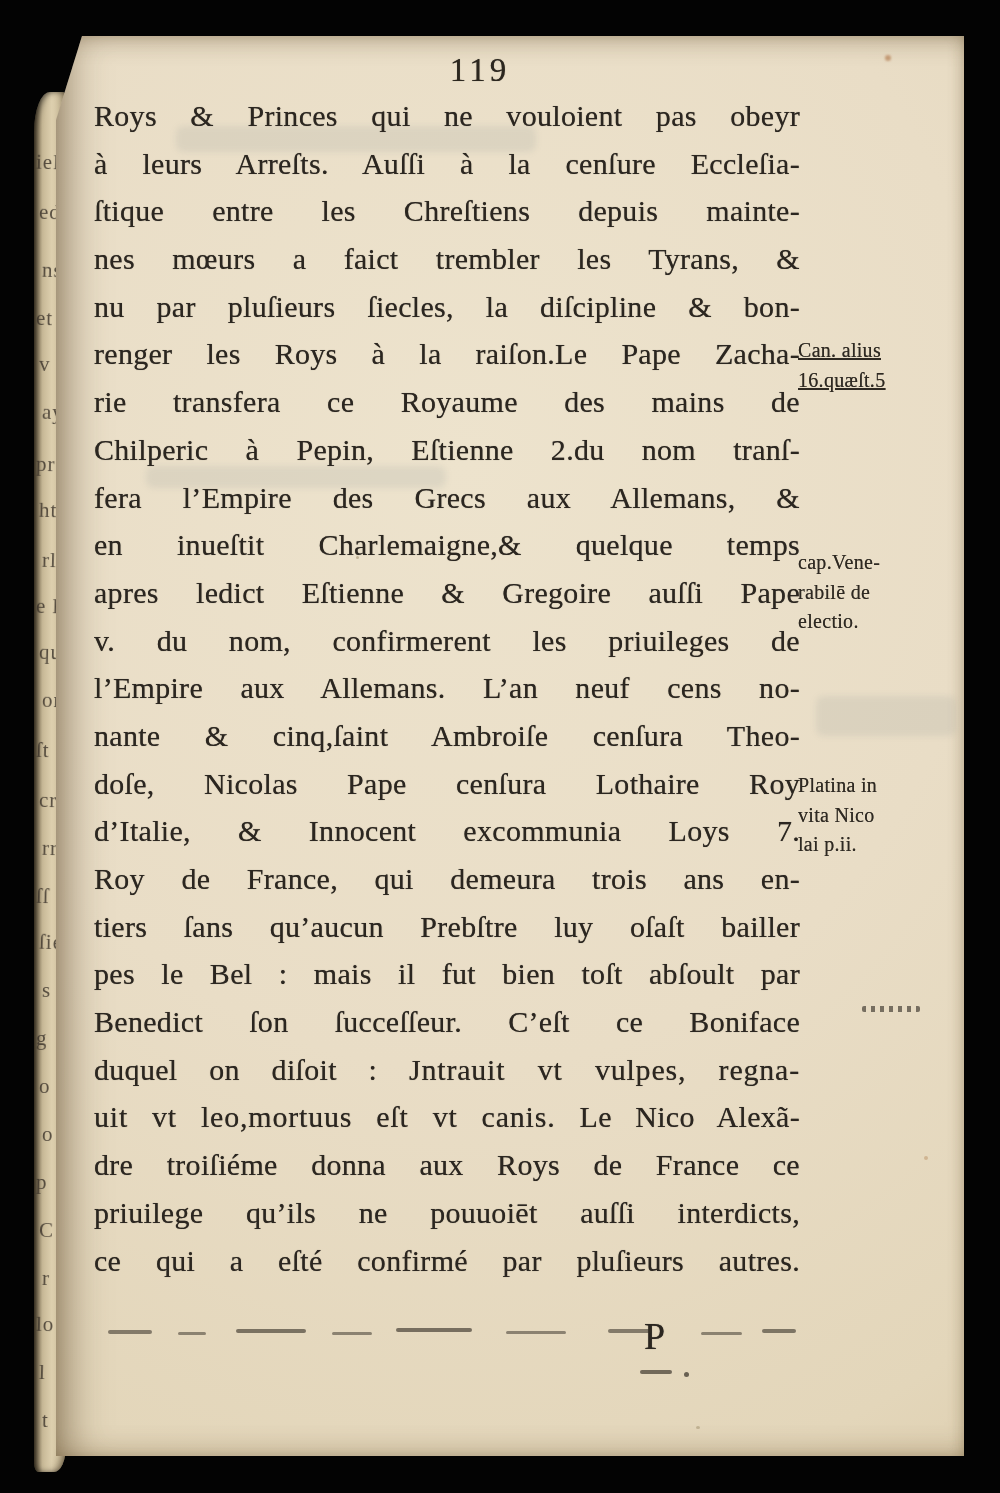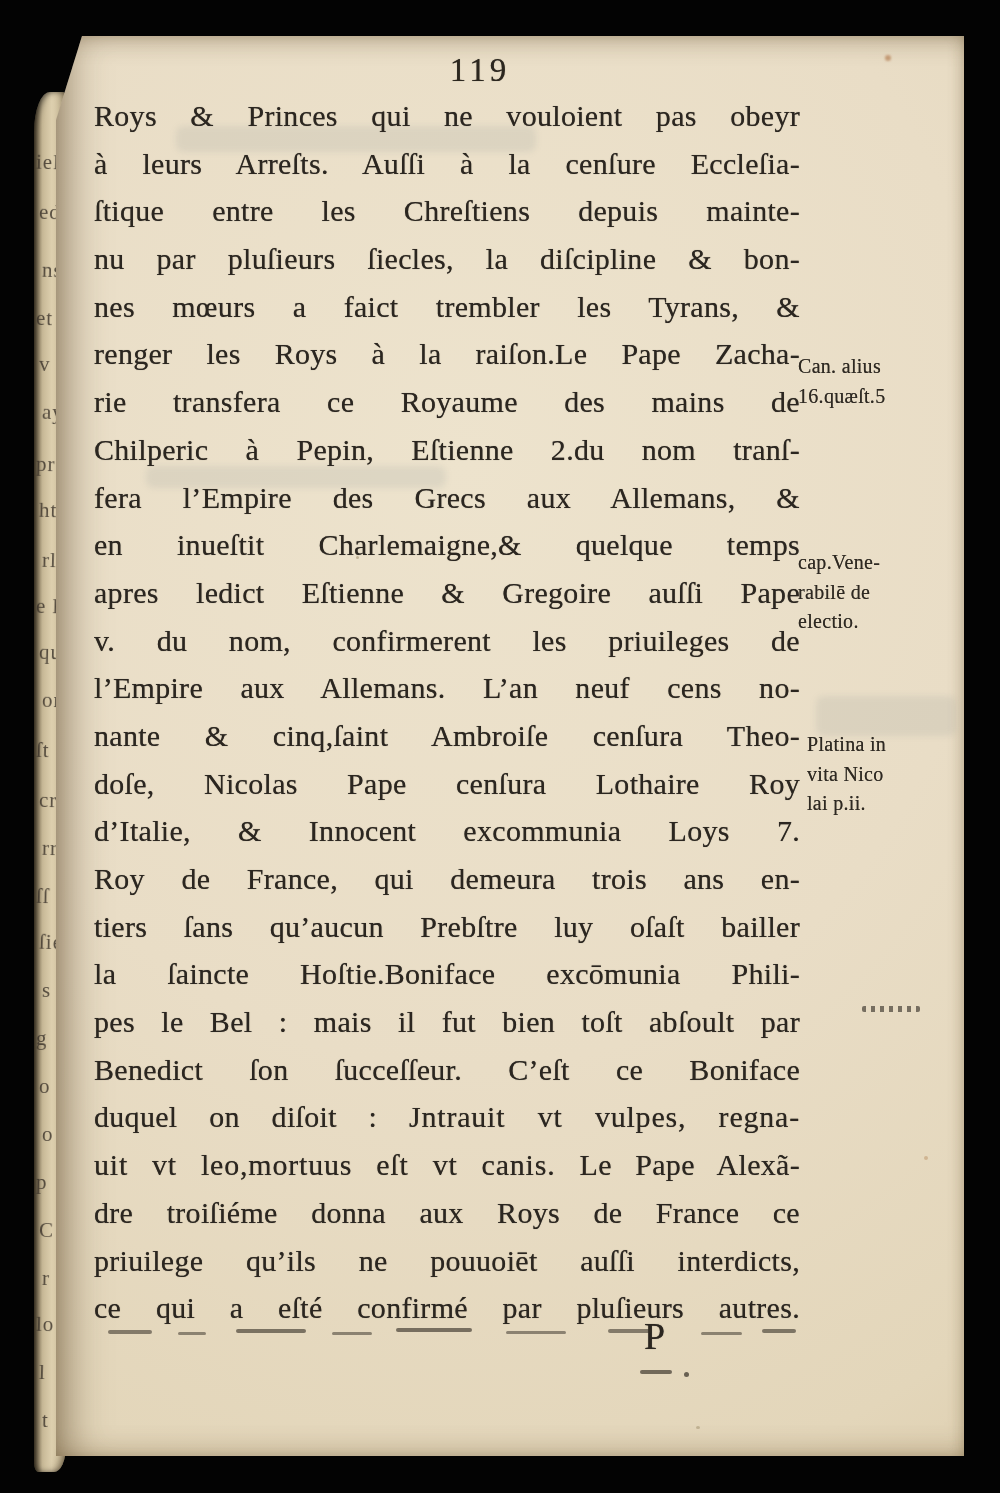--- a/index.html
+++ b/index.html
@@ -87,56 +87,55 @@
     <div class="page-number">119</div>
 
     <div class="bleed" style="left:120px;top:90px;width:360px;height:26px;"></div>
     <div class="bleed" style="left:760px;top:660px;width:140px;height:40px;"></div>
     <div class="bleed" style="left:90px;top:430px;width:300px;height:22px;"></div>
 
     <div class="text-block">
         <div class="line"><span>Roys &amp; Princes qui ne vouloient pas obeyr</span></div>
         <div class="line"><span>à leurs Arreſts. Auſſi à la cenſure Eccleſia-</span></div>
         <div class="line"><span>ſtique entre les Chreſtiens depuis mainte-</span></div>
+        <div class="line"><span>nes mœurs a faict trembler les Tyrans, &amp;</span></div>
         <div class="line"><span>nu par pluſieurs ſiecles, la diſcipline &amp; bon-</span></div>
-        <div class="line"><span>nes mœurs a faict trembler les Tyrans, &amp;</span></div>
         <div class="line"><span>renger les Roys à la raiſon.Le Pape Zacha-</span></div>
         <div class="line"><span>rie transfera ce Royaume des mains de</span></div>
         <div class="line"><span>Chilperic à Pepin, Eſtienne 2.du nom tranſ-</span></div>
         <div class="line"><span>fera l’Empire des Grecs aux Allemans, &amp;</span></div>
         <div class="line"><span>en inueſtit Charlemaigne,&amp; quelque temps</span></div>
         <div class="line"><span>apres ledict Eſtienne &amp; Gregoire auſſi Pape</span></div>
         <div class="line"><span>v. du nom, confirmerent les priuileges de</span></div>
         <div class="line"><span>l’Empire aux Allemans. L’an neuf cens no-</span></div>
         <div class="line"><span>nante &amp; cinq,ſaint Ambroiſe cenſura Theo-</span></div>
         <div class="line"><span>doſe, Nicolas Pape cenſura Lothaire Roy</span></div>
         <div class="line"><span>d’Italie, &amp; Innocent excommunia Loys 7.</span></div>
         <div class="line"><span>Roy de France, qui demeura trois ans en-</span></div>
         <div class="line"><span>tiers ſans qu’aucun Prebſtre luy oſaſt bailler</span></div>
-        <div class="line"><span>la ſaincte Hoſtie.Boniface excōmunia Phili-</span></div>
         <div class="line"><span>pes le Bel : mais il fut bien toſt abſoult par</span></div>
         <div class="line"><span>Benedict ſon ſucceſſeur. C’eſt ce Boniface</span></div>
         <div class="line"><span>duquel on diſoit : </span><span class="it">Jntrauit vt vulpes, regna-</span></div>
-        <div class="line"><span class="it">uit vt leo,mortuus eſt vt canis. </span><span>Le Pape Alexã-</span></div>
+        <div class="line"><span class="it">uit vt leo,mortuus eſt vt canis. </span><span>Le Nico Alexã-</span></div>
         <div class="line"><span>dre troiſiéme donna aux Roys de France ce</span></div>
         <div class="line"><span>priuilege qu’ils ne pouuoiēt auſſi interdicts,</span></div>
         <div class="line"><span>ce qui a eſté confirmé par pluſieurs autres.</span></div>
       </div>
 
     <div class="margin-notes">
-        <div class="mnote" style="top: 316px;">
+        <div class="mnote" style="top: 300px; text-decoration: underline;">
           <div>Can. alius</div>
           <div>16.quæſt.5</div>
         </div>
         <div class="mnote" style="top: 512px;">
           <div>cap.Vene-</div>
           <div>rabilē de</div>
           <div>electio.</div>
         </div>
-        <div class="mnote" style="top: 694px; margin-left: 9px;">
+        <div class="mnote" style="top: 735px;">
           <div>Platina in</div>
           <div>vita Nico</div>
           <div>lai p.ii.</div>
         </div>
       </div>
 
     <div class="signature">P</div>
 
     <div class="smudge" style="left:52px;top:1294px;width:44px;height:4px;opacity:.55;"></div>
     <div class="smudge" style="left:122px;top:1296px;width:28px;height:3px;opacity:.5;"></div>

